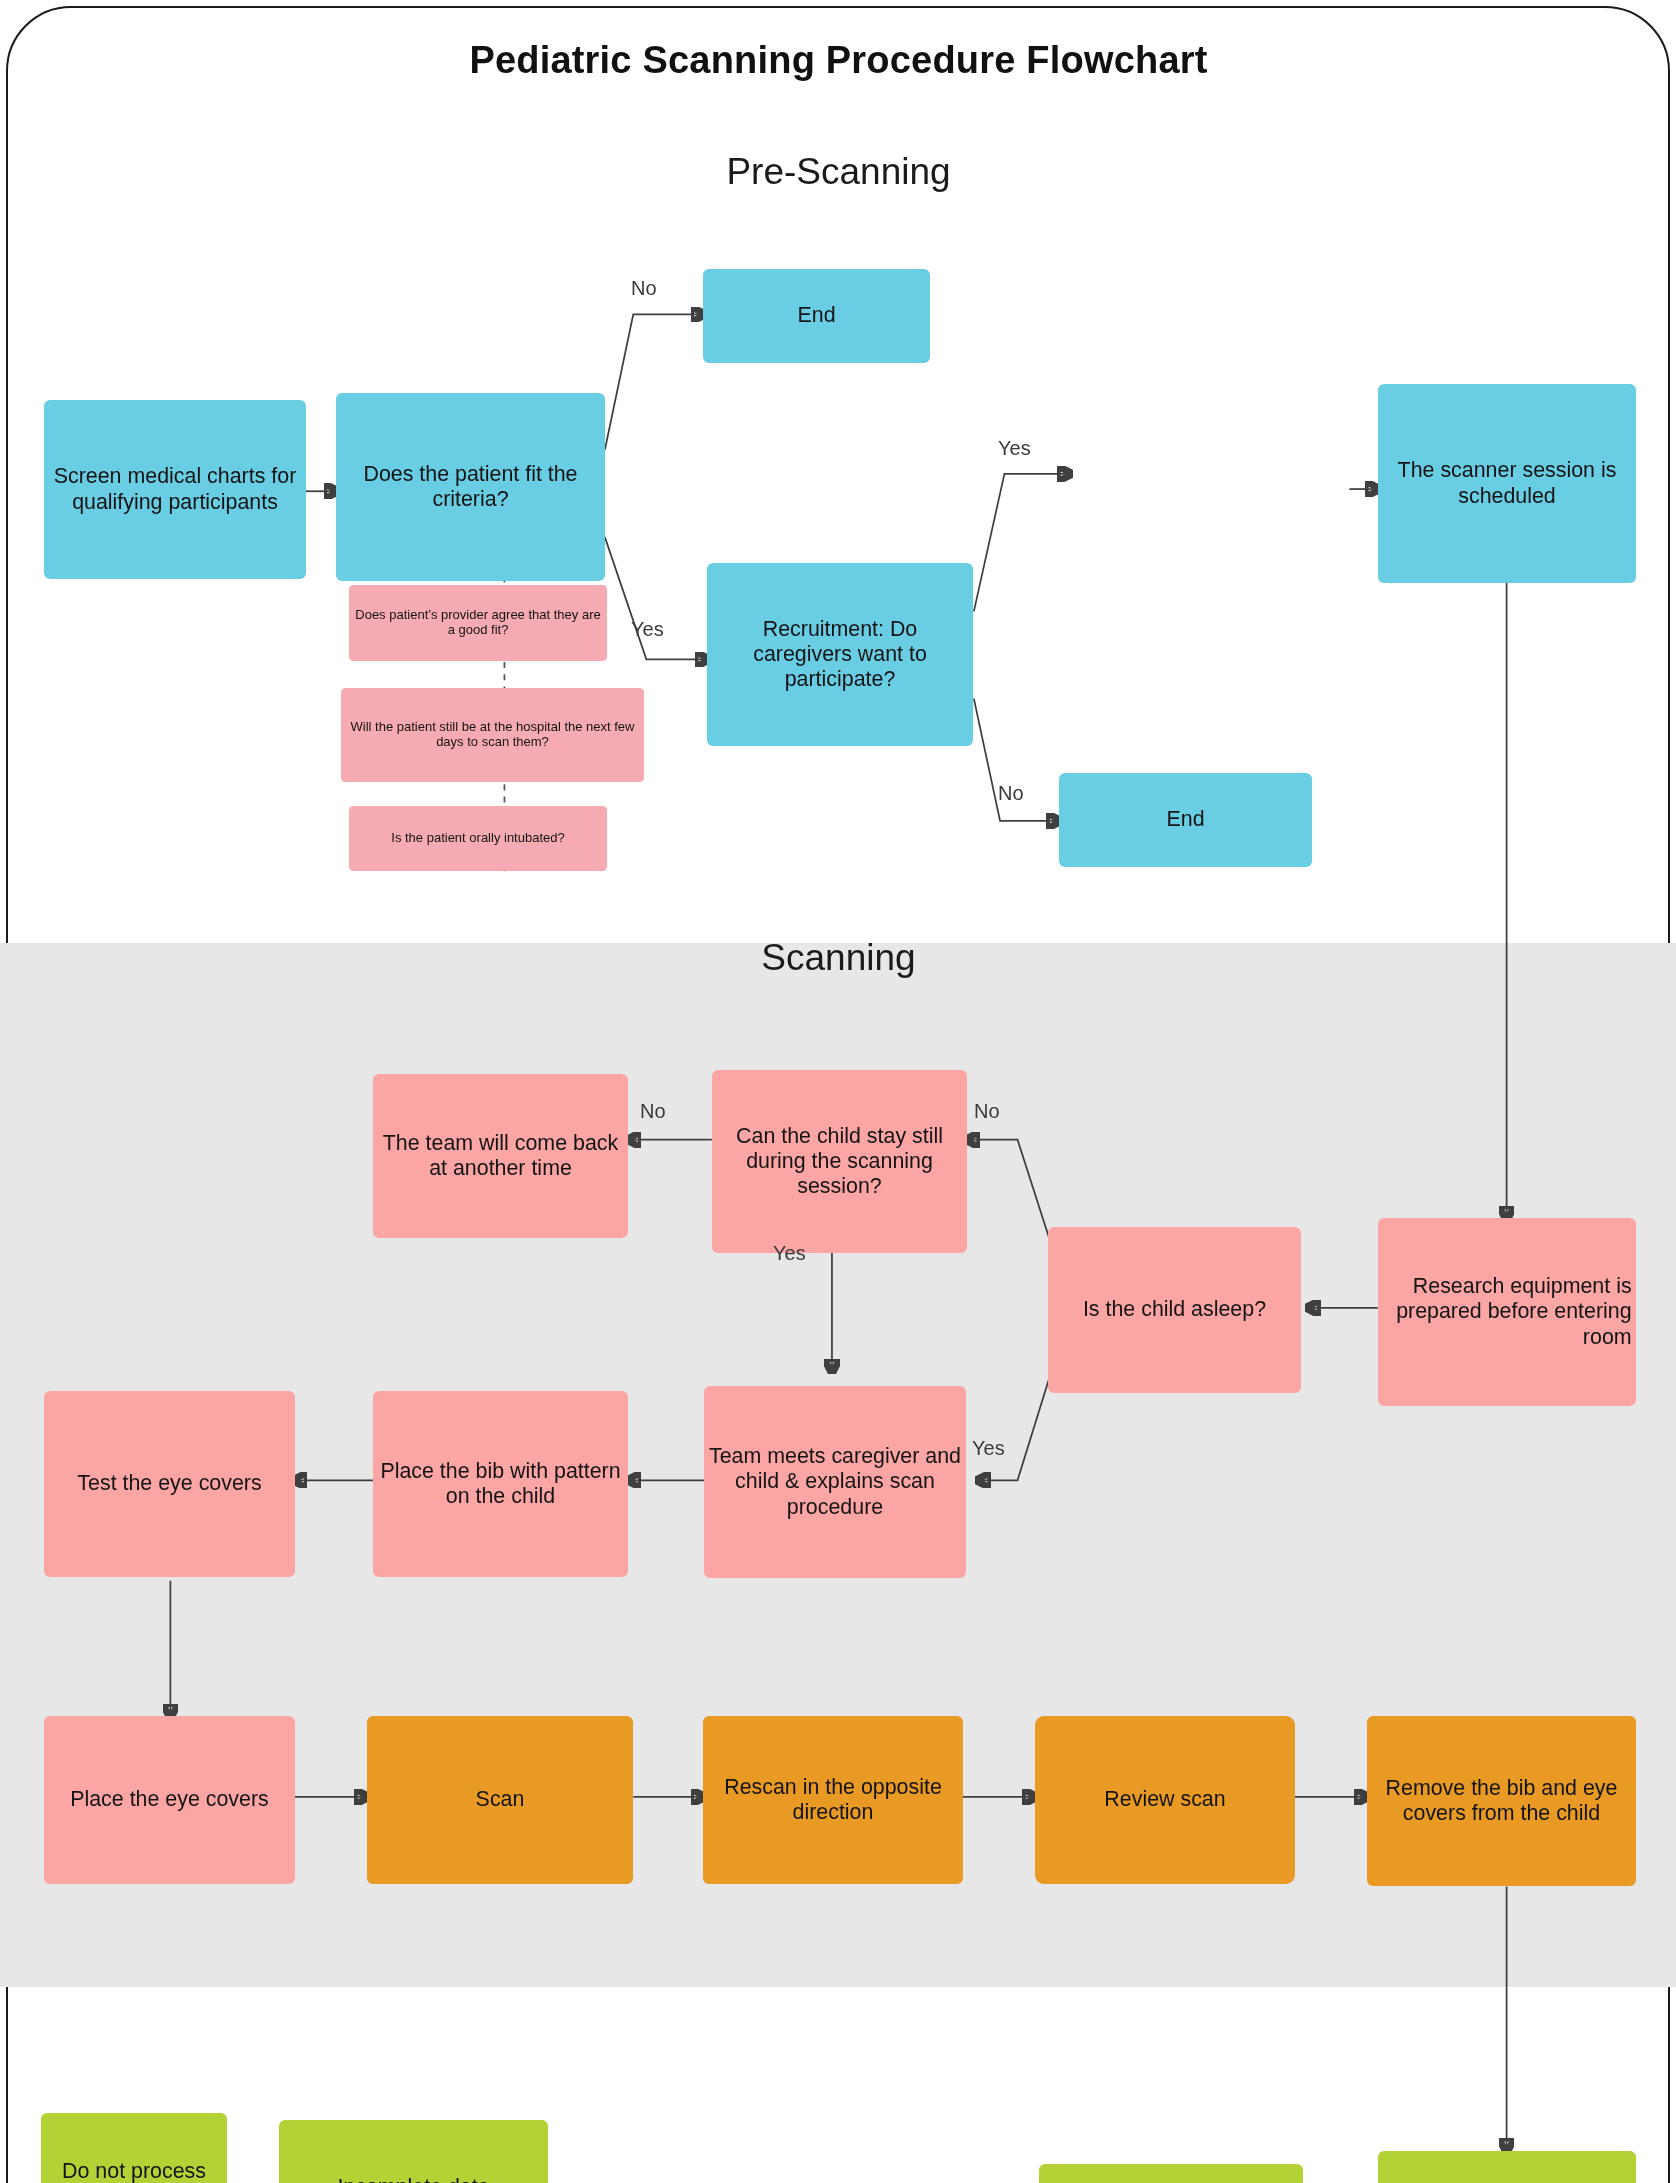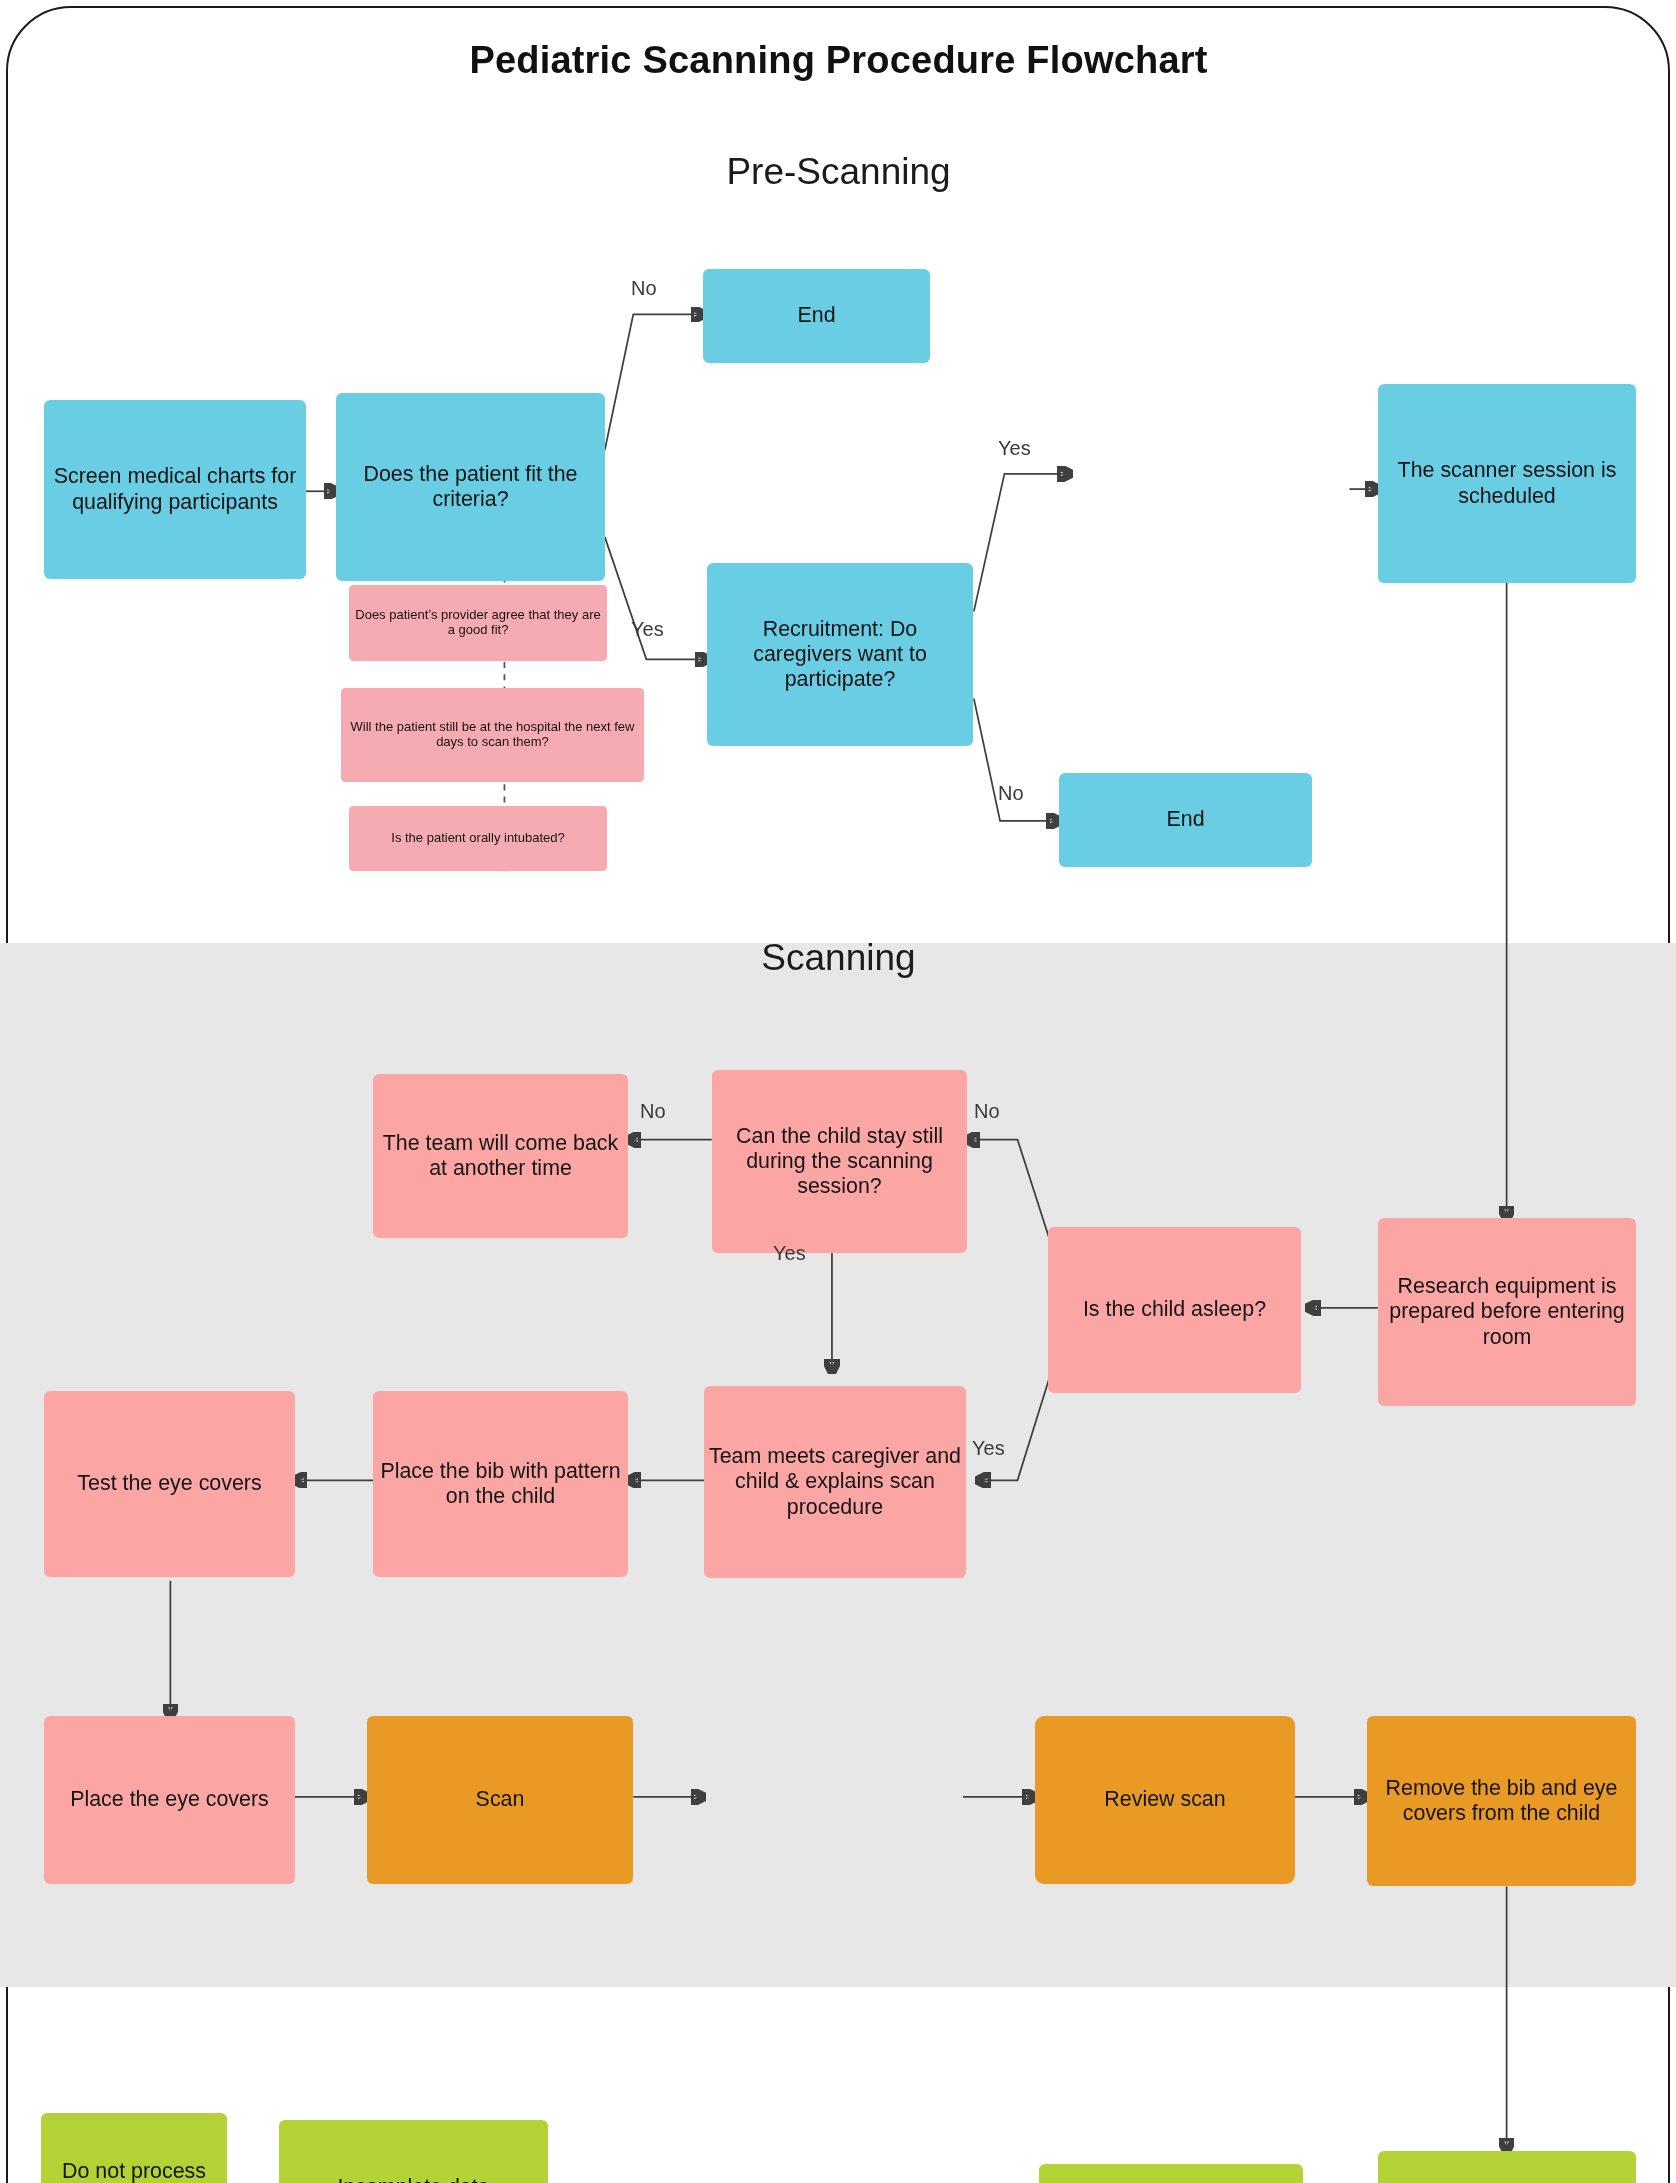--- a/index.html
+++ b/index.html
@@ -176,38 +176,39 @@
   <div class="node blue" style="left:1378px; top:384px; width:258px; height:199px;">The scanner session is scheduled</div>
 
   <div class="node blue" style="left:1059px; top:773px; width:253px; height:94px;">End</div>
 
   <div class="node pink small" style="left:349px; top:585px; width:258px; height:76px;">Does patient’s provider agree that they are a good fit?</div>
 
   <div class="node pink small" style="left:341px; top:688px; width:303px; height:94px;">Will the patient still be at the hospital the next few days to scan them?</div>
 
   <div class="node pink small" style="left:349px; top:806px; width:258px; height:65px;">Is the patient orally intubated?</div>
 
-  <div class="node yellow" style="left:1378px; top:1218px; width:258px; height:188px;">Research equipment is prepared before entering room</div>
+  <div class="node yellow" style="left:1378px; top:1218px; width:258px; height:188px;text-align:right;">Research equipment is prepared before entering room</div>
 
   <div class="node yellow" style="left:1048px; top:1227px; width:253px; height:166px;">Is the child asleep?</div>
 
   <div class="node yellow" style="left:712px; top:1070px; width:255px; height:183px;">Can the child stay still during the scanning session?</div>
 
   <div class="node yellow" style="left:373px; top:1074px; width:255px; height:164px;">The team will come back at another time</div>
 
   <div class="node yellow" style="left:704px; top:1386px; width:262px; height:192px;">Team meets caregiver and child &amp; explains scan procedure</div>
 
   <div class="node yellow" style="left:373px; top:1391px; width:255px; height:186px;">Place the bib with pattern on the child</div>
 
   <div class="node yellow" style="left:44px; top:1391px; width:251px; height:186px;">Test the eye covers</div>
 
   <div class="node yellow" style="left:44px; top:1716px; width:251px; height:168px;">Place the eye covers</div>
 
   <div class="node orange" style="left:367px; top:1716px; width:266px; height:168px;">Scan</div>
 
+  <div class="node orange" style="left:703px; top:1716px; width:260px; height:168px;">Rescan in the opposite direction</div>
 
   <div class="node orange" style="left:1035px; top:1716px; width:260px; height:168px;border-radius:9px;">Review scan</div>
 
   <div class="node orange" style="left:1367px; top:1716px; width:269px; height:170px;">Remove the bib and eye covers from the child</div>
 
   <div class="node green" style="left:1378px; top:2151px; width:258px; height:183px;">Project is uploaded to scan processing software</div>
 
   <div class="node green" style="left:1039px; top:2164px; width:264px; height:155px;">Each scan is analyzed for quality</div>
 
   <div class="node green" style="left:279px; top:2120px; width:269px; height:135px;">Incomplete data</div>

